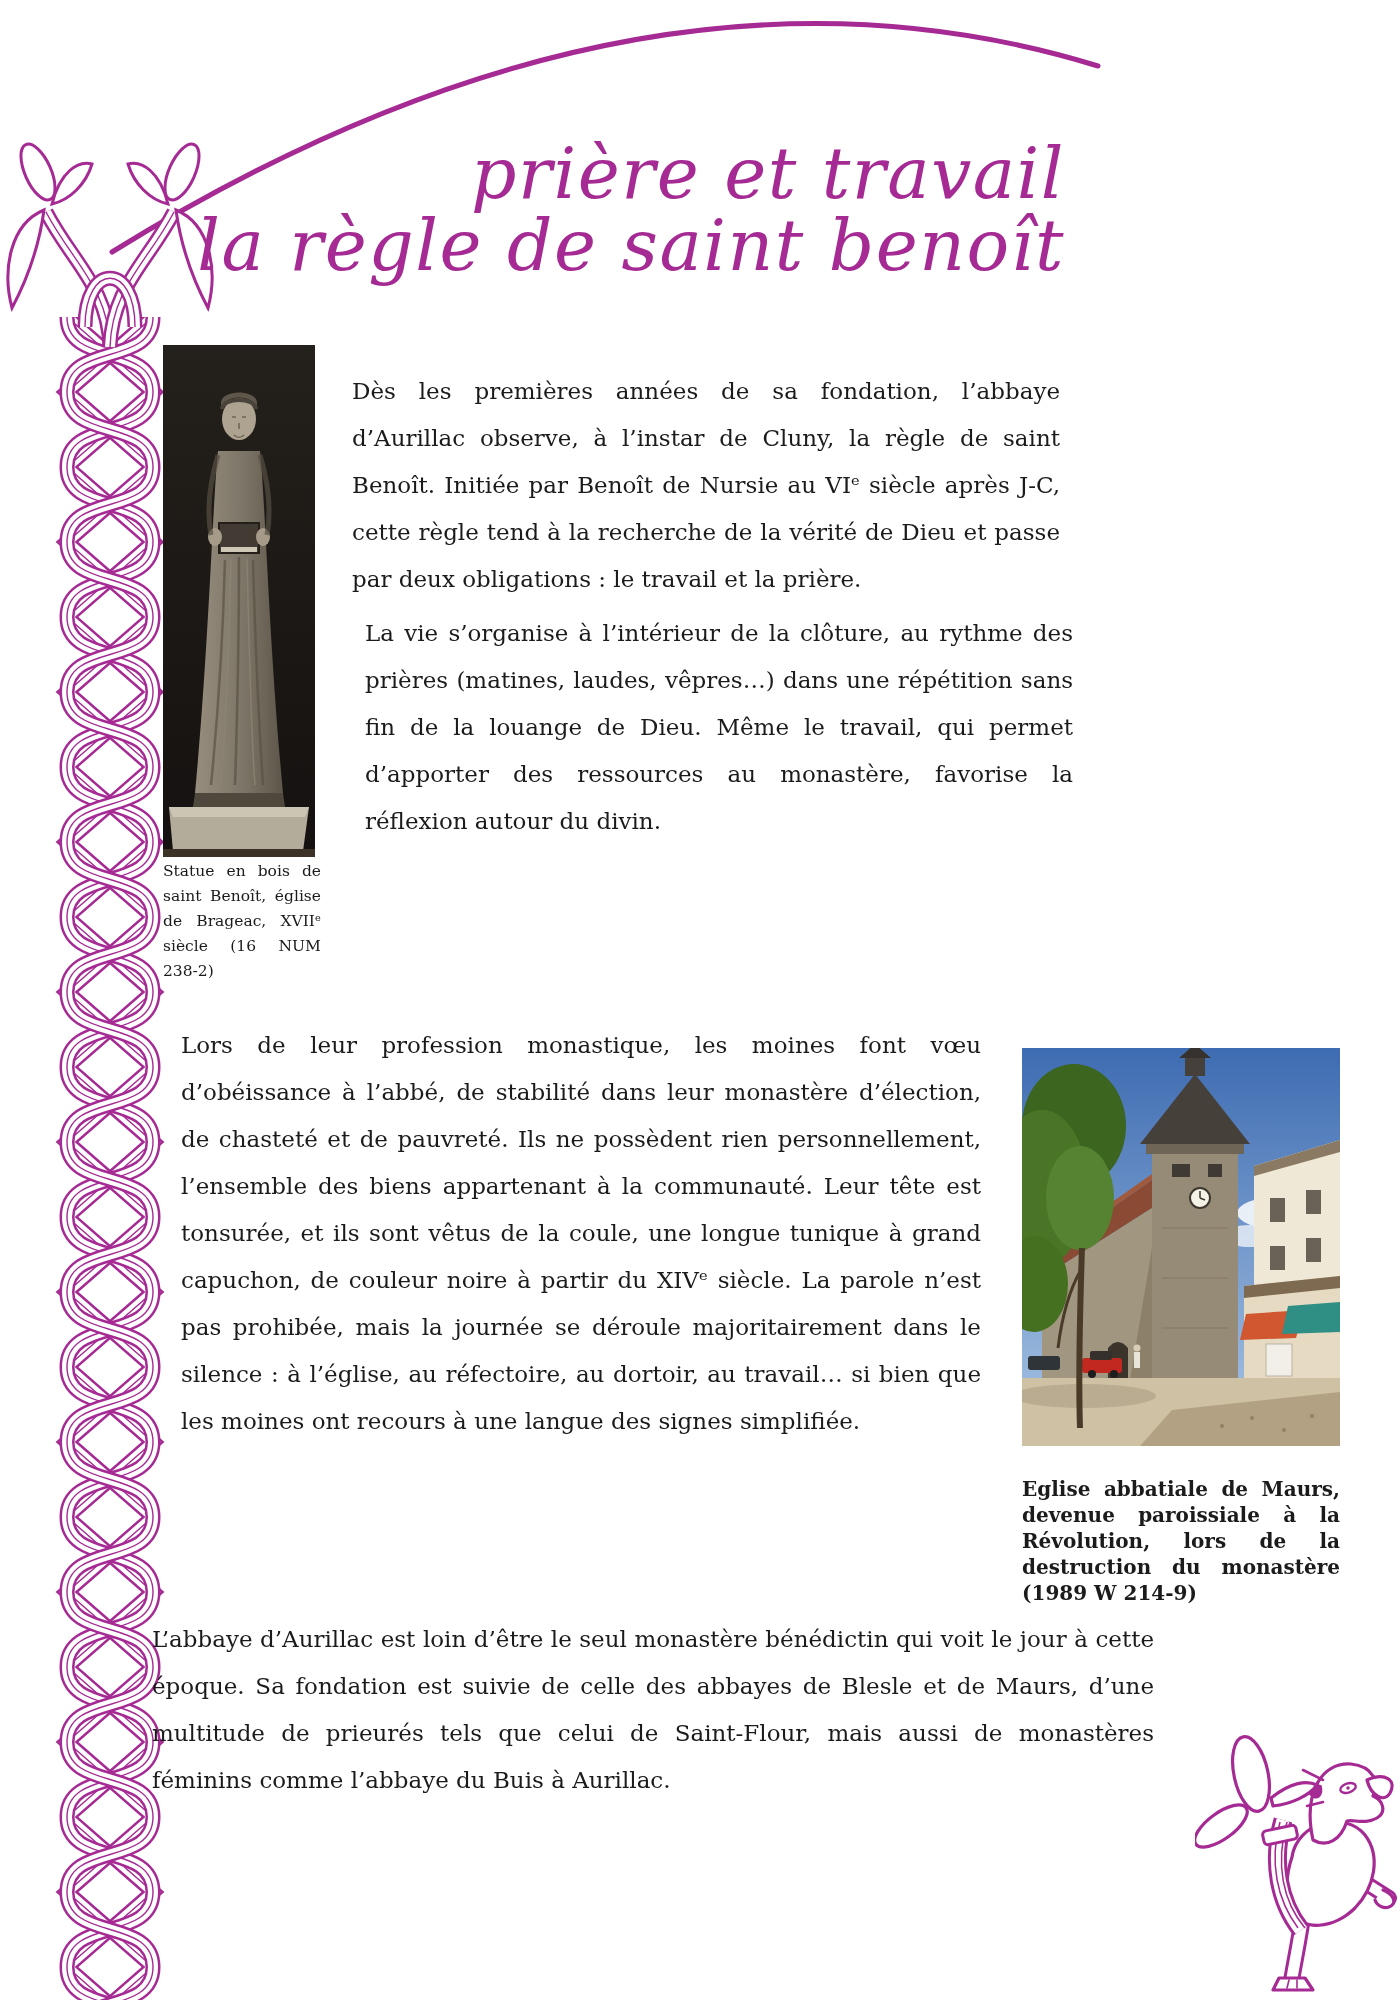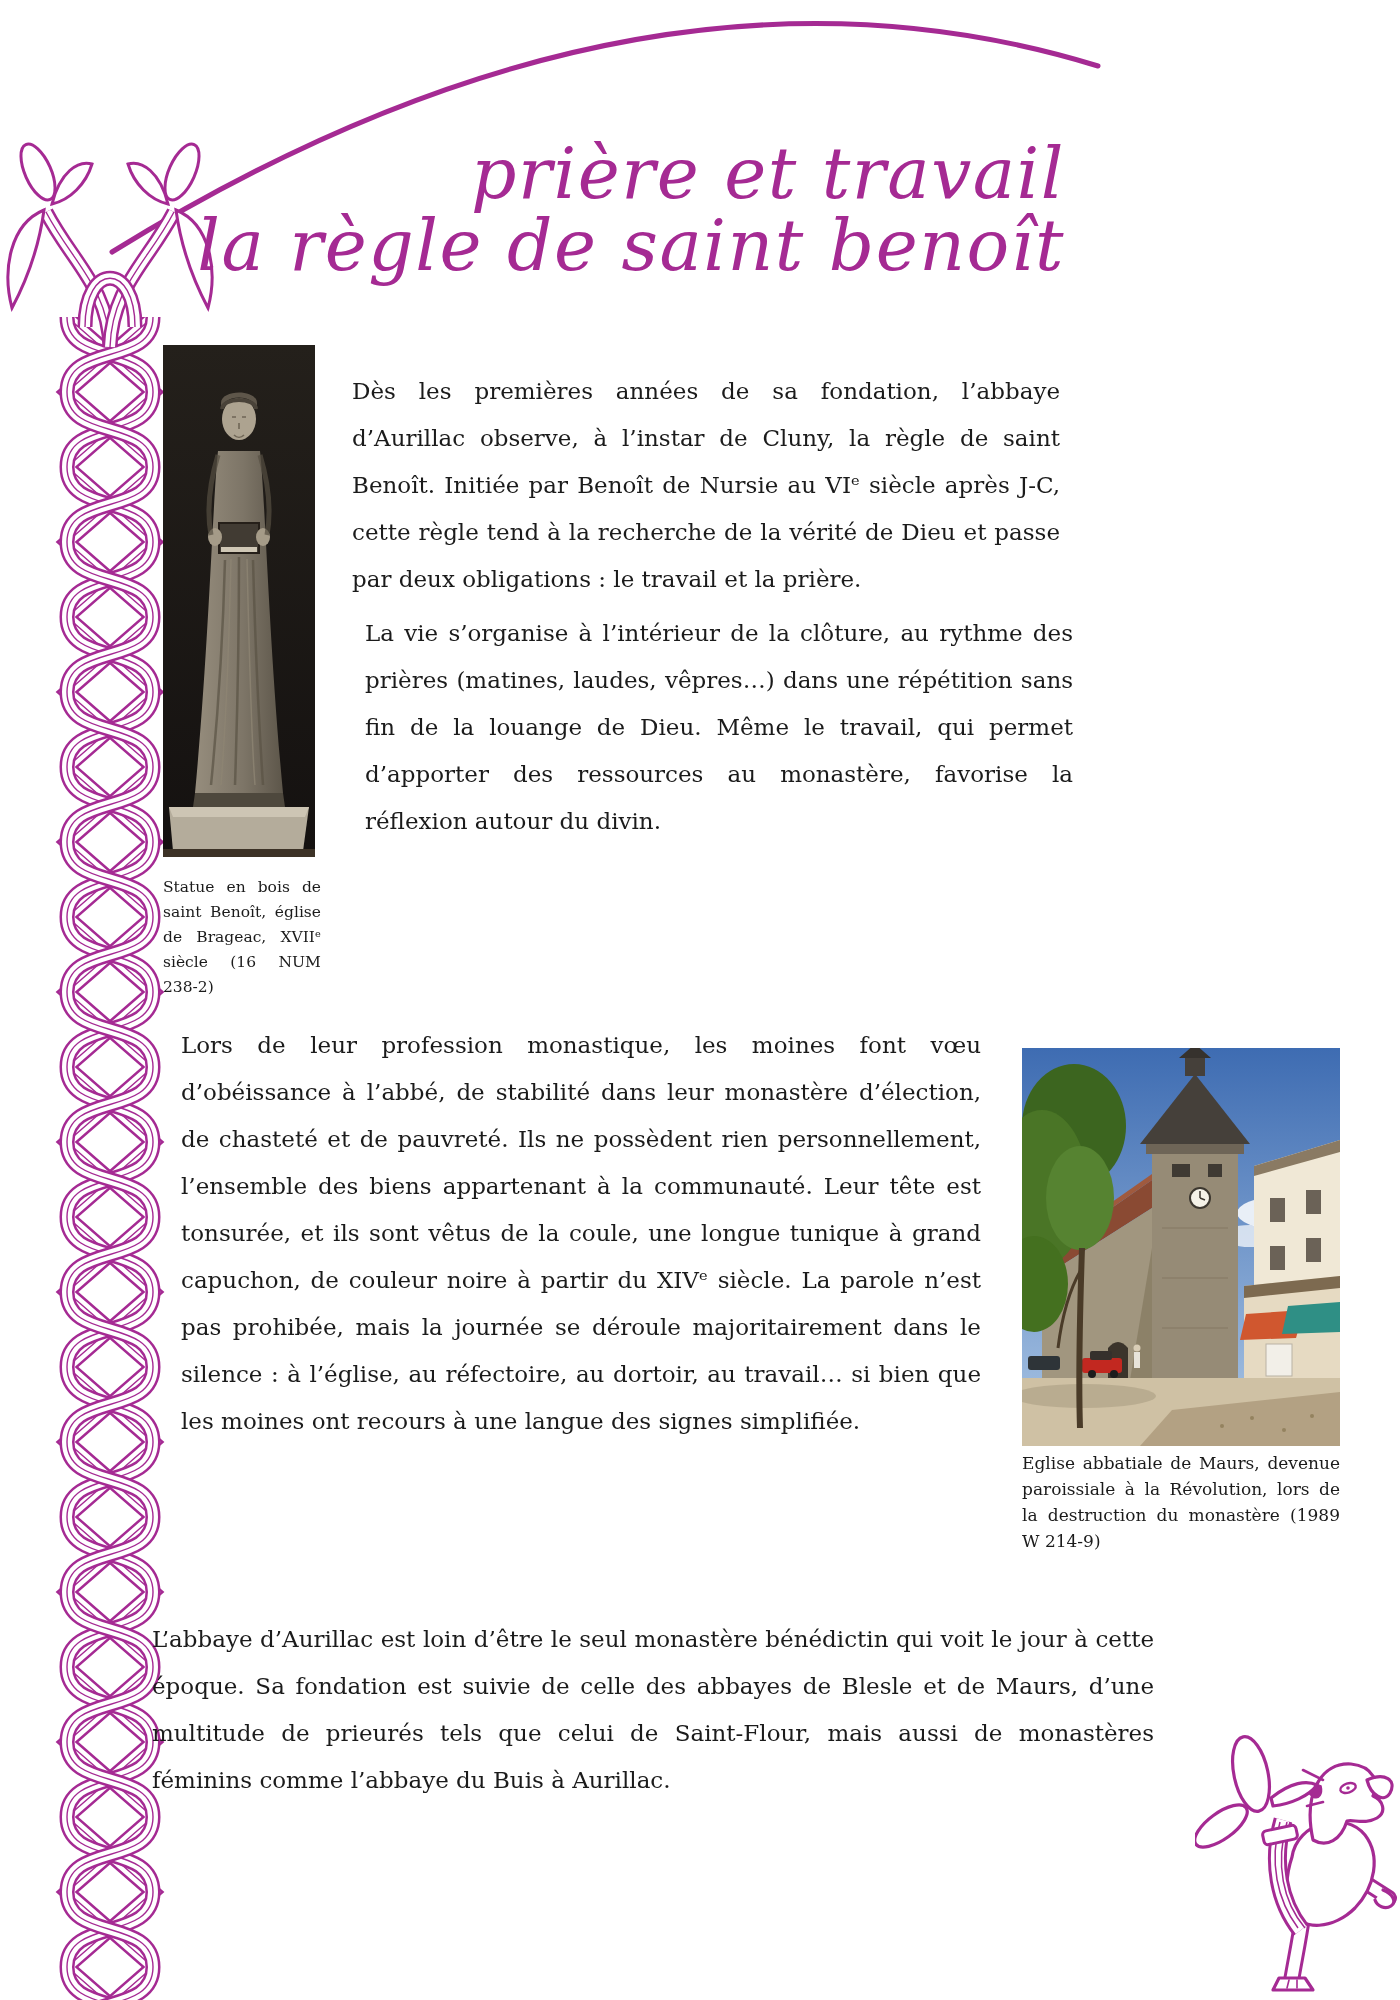--- a/index.html
+++ b/index.html
@@ -28,22 +28,22 @@
   #par3{left:181px;top:1022px;width:800px;}
   #par4{left:152px;top:1616px;width:1002px;}
 
   figure{margin:0;position:absolute;}
   #statue-figure{left:163px;top:345px;width:158px;}
   #church-figure{left:1022px;top:1048px;width:318px;}
   .photo-frame{overflow:hidden;}
   figcaption{
     text-align:justify;font-size:15.5px;line-height:25px;color:#1b1b1b;
   }
-  #statue-figure figcaption{margin-top:18px;width:158px;}
-  #church-figure figcaption{margin-top:4px;width:318px;font-size:17px;line-height:26px;}
+  #statue-figure figcaption{margin-top:2px;width:158px;}
+  #church-figure figcaption{margin-top:30px;width:318px;font-size:20px;line-height:26px;font-weight:bold;}
 </style>
 </head>
 <body>
 
 <div class="page">
 
   <svg class="deco arc-svg" width="1400" height="320" viewBox="0 0 1400 320">
     <path d="M112,252 Q640,-75 1098,66" fill="none" stroke="#A52A93" stroke-width="5" stroke-linecap="round"></path>
   </svg>
 

